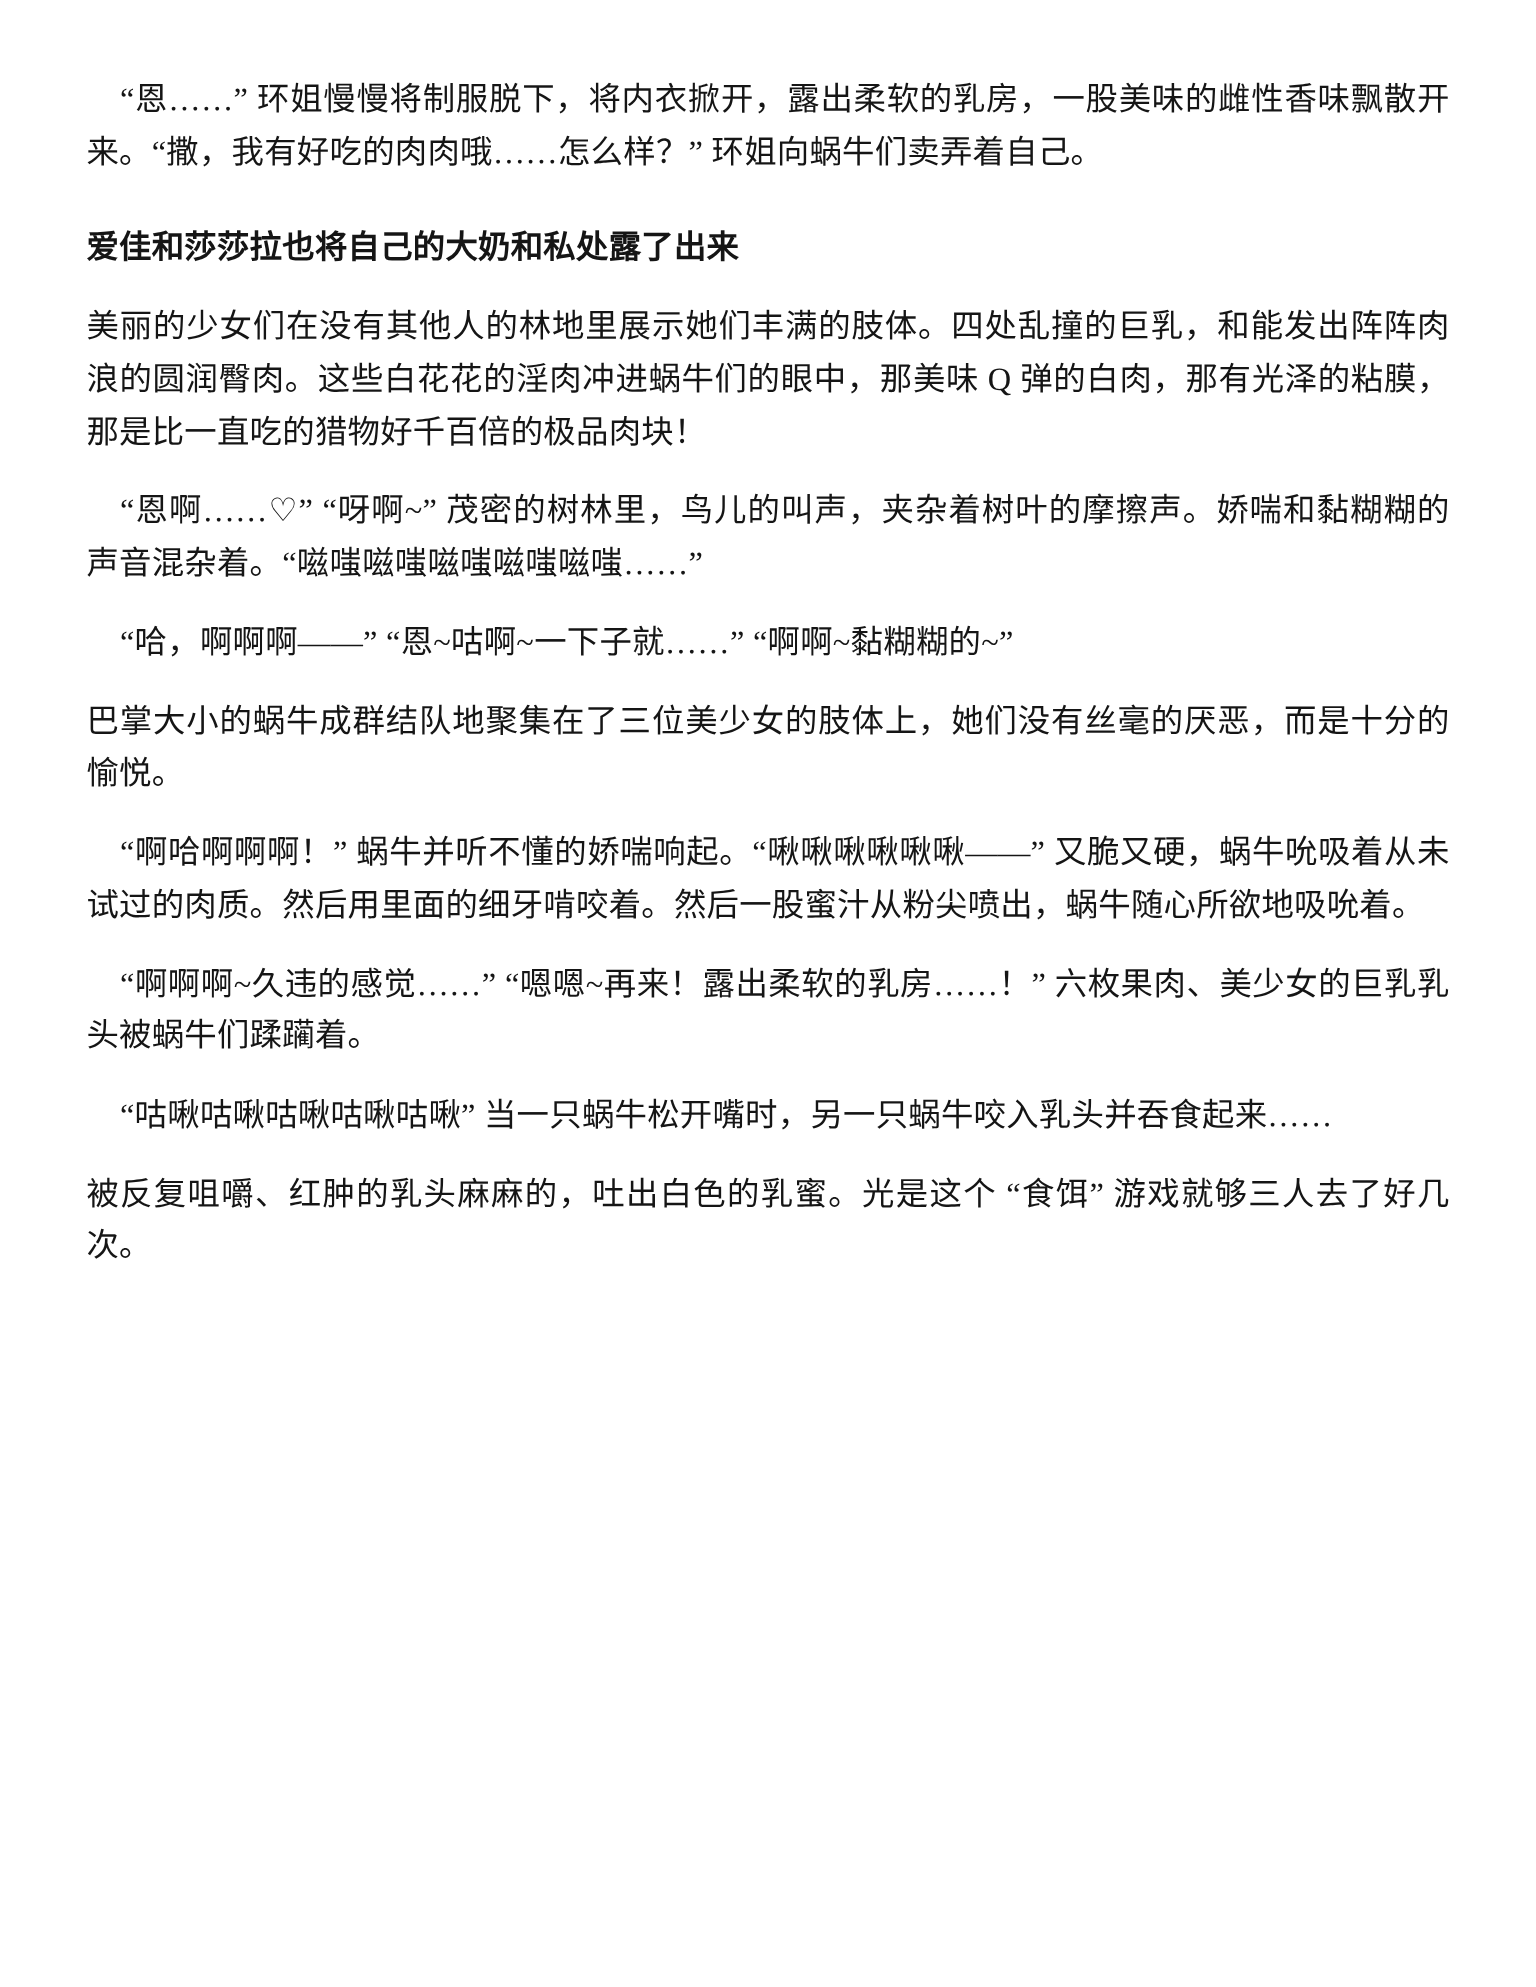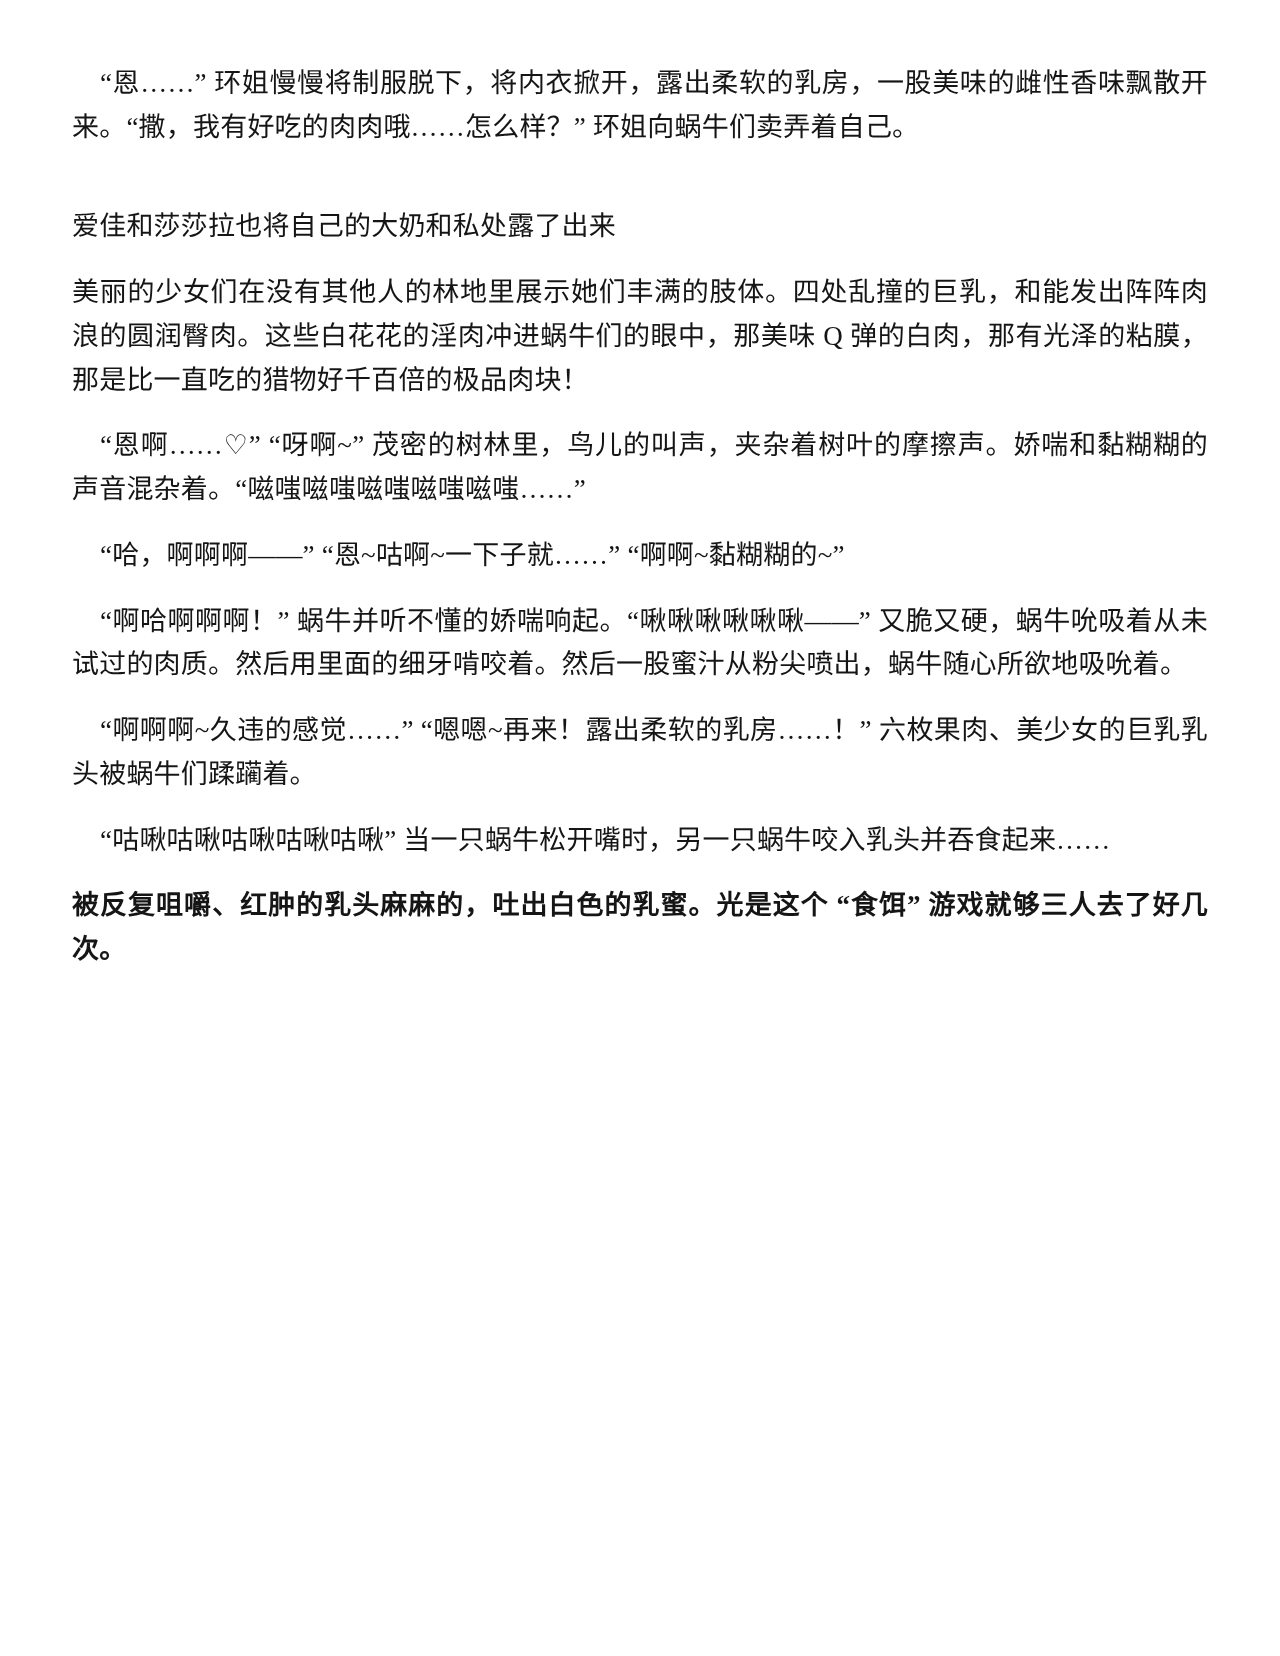--- a/index.html
+++ b/index.html
@@ -30,35 +30,36 @@
     line-height: 1.62;
     text-align: justify;
     text-justify: inter-ideograph;
     letter-spacing: 0.2px;
     color: #151515;
   }
   p.para.indent {
     text-indent: 28px;
   }
   p.para.gap-top {
-    margin-top: 56px;
+    margin-top: 36px;
+    font-weight: bold;
   }
   p.para:last-child {
     margin-bottom: 0;
-    font-weight: bold;
   }
 </style>
 </head>
 <body>
 
 <div class="page">
   <div class="doc-body">
     <p class="para indent">“恩……” 环姐慢慢将制服脱下，将内衣掀开，露出柔软的乳房，一股美味的雌性香味飘散开来。“撒，我有好吃的肉肉哦……怎么样？” 环姐向蜗牛们卖弄着自己。</p>
     <p class="para gap-top">爱佳和莎莎拉也将自己的大奶和私处露了出来</p>
     <p class="para">美丽的少女们在没有其他人的林地里展示她们丰满的肢体。四处乱撞的巨乳，和能发出阵阵肉浪的圆润臀肉。这些白花花的淫肉冲进蜗牛们的眼中，那美味 Q 弹的白肉，那有光泽的粘膜，那是比一直吃的猎物好千百倍的极品肉块！</p>
     <p class="para indent">“恩啊……♡” “呀啊~” 茂密的树林里，鸟儿的叫声，夹杂着树叶的摩擦声。娇喘和黏糊糊的声音混杂着。“嗞嗤嗞嗤嗞嗤嗞嗤嗞嗤……”</p>
     <p class="para indent">“哈，啊啊啊——” “恩~咕啊~一下子就……” “啊啊~黏糊糊的~”</p>
+    <p class="para">巴掌大小的蜗牛成群结队地聚集在了三位美少女的肢体上，她们没有丝毫的厌恶，而是十分的愉悦。</p>
     <p class="para indent">“啊哈啊啊啊！” 蜗牛并听不懂的娇喘响起。“啾啾啾啾啾啾——” 又脆又硬，蜗牛吮吸着从未试过的肉质。然后用里面的细牙啃咬着。然后一股蜜汁从粉尖喷出，蜗牛随心所欲地吸吮着。</p>
     <p class="para indent">“啊啊啊~久违的感觉……” “嗯嗯~再来！露出柔软的乳房……！” 六枚果肉、美少女的巨乳乳头被蜗牛们蹂躏着。</p>
     <p class="para indent">“咕啾咕啾咕啾咕啾咕啾” 当一只蜗牛松开嘴时，另一只蜗牛咬入乳头并吞食起来……</p>
     <p class="para">被反复咀嚼、红肿的乳头麻麻的，吐出白色的乳蜜。光是这个 “食饵” 游戏就够三人去了好几次。</p>
   </div>
 </div>
 
 </body></html>

